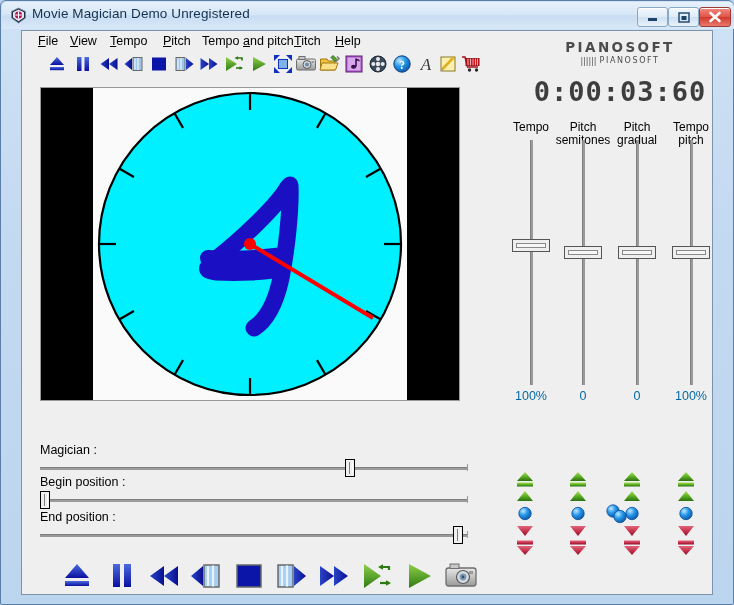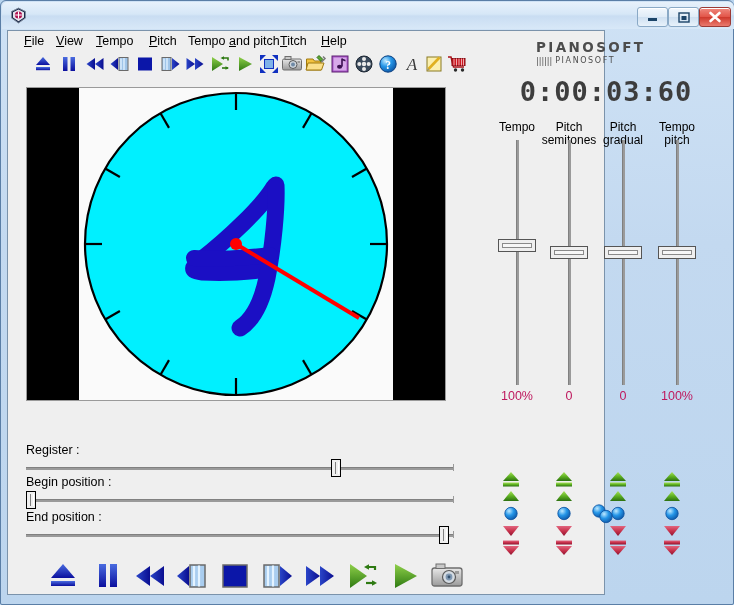--- a/index.html
+++ b/index.html
@@ -38,38 +38,38 @@
   #btn-min{left:635px;}
   #btn-max{left:666px;}
   #btn-close{
     left:697px;width:30px;
     border:1px solid #9b3a36;
     background:linear-gradient(to bottom,#f08a80 0%,#e2564a 48%,#cf3a2e 52%,#ea7a6d 100%);
   }
   .winbtn svg{position:absolute;left:0;top:0;}
   
   #client{
-    position:absolute;left:6px;top:29px;width:598px;height:565px;
+    position:absolute;left:20px;top:29px;width:692px;height:565px;
     background:#efefef;
     border:1px solid #7b93ab;
     box-sizing:border-box;
   }
   
   #menubar{
     position:absolute;left:0;top:0;width:100%;height:20px;
     background:#efefef;
   }
   .menu-item{
     position:absolute;top:2px;font-size:12.5px;color:#000;
     white-space:nowrap;padding:1px 4px;cursor:default;
   }
   .menu-item u{text-decoration:underline;}
   
   #brand{
-    position:absolute;left:528px;top:8px;width:140px;
+    position:absolute;left:528px;top:8px;width:140px;text-align:center;
     color:#4c4c4c;
   }
   #brand-name{
     font-size:13.5px;letter-spacing:2.4px;font-weight:bold;
     font-family:"DejaVu Sans", sans-serif;
   }
   #brand-sub{
     font-size:8px;letter-spacing:1.6px;margin-top:1px;
     font-family:"DejaVu Sans", sans-serif;
   }
@@ -131,21 +131,21 @@
     background:#9a9a9a;border-left:1px solid #808080;
   }
   .vs-thumb{
     position:absolute;left:10px;width:38px;height:13px;
     background:#efefef;border:1px solid #555;box-sizing:border-box;
   }
   .vs-thumb::after{
     content:"";position:absolute;left:3px;top:3px;right:3px;height:5px;
     border:1px solid #8a8a8a;background:#f7f7f7;box-sizing:border-box;
   }
-  .vs-value{font-size:12.5px;color:#be185d;margin-top:4px;}
+  .vs-value{font-size:12.5px;color:#0369a1;margin-top:4px;}
   
   #steppers{position:absolute;left:466px;top:440px;width:252px;height:90px;}
   .st-col{position:absolute;top:0;width:22px;}
   .st-btn{display:block;width:22px;height:17px;cursor:default;}
   #extra-circles{position:absolute;left:115px;top:32px;}
   
   #register{
     position:absolute;left:466px;top:552px;width:252px;
     text-align:center;font-size:12.5px;color:#000;white-space:nowrap;
   }
@@ -198,20 +198,21 @@
 
   <div id="titlebar">
     <div id="app-icon">
       <svg width="17" height="17" viewBox="0 0 17 17">
         <polygon points="8.5,1 15.5,4.5 15.5,11 8.5,16 1.5,11 1.5,4.5" fill="#1a2a4a" stroke="#7f8c9e" stroke-width="1"></polygon>
         <polygon points="8.5,2.5 14,5.3 14,10.4 8.5,14.3 3,10.4 3,5.3" fill="#e6e6ee"></polygon>
         <circle cx="8.5" cy="8" r="3.6" fill="#b01050"></circle>
         <path d="M8.5 4.6 L8.5 11.4 M5.2 8 L11.8 8" stroke="#fff" stroke-width="1.1"></path>
       </svg>
     </div>
+    <div id="title-text">Movie Magician Demo Unregistered</div>
 
     <div class="winbtn" id="btn-min">
       <svg width="29" height="18" viewBox="0 0 29 18">
         <rect x="10" y="10" width="9" height="3" fill="#1c4468"></rect>
       </svg>
     </div>
     <div class="winbtn" id="btn-max">
       <svg width="29" height="18" viewBox="0 0 29 18">
         <rect x="10" y="5" width="10" height="9" fill="none" stroke="#1c4468" stroke-width="1.4"></rect>
         <rect x="12.5" y="8" width="5" height="4" fill="#1c4468"></rect>
@@ -401,21 +402,21 @@
           <path d="M167 170 C185 172, 220 170, 243 167" stroke-width="16"></path>
         </g>
 
         <line x1="209" y1="156" x2="332" y2="230" stroke="#ff0000" stroke-width="4"></line>
         <circle cx="209" cy="156" r="6" fill="#ff0000"></circle>
       </svg>
     </div>
 
 
     <div class="slider-group" style="top:412px">
-      <div class="slider-label">Register :</div>
+      <div class="slider-label">Magician :</div>
       <div class="track-wrap">
         <div class="track"></div>
         <div class="track-end" style="right:0"></div>
         <div class="thumb" style="left:305px"></div>
       </div>
     </div>
 
     <div class="slider-group" style="top:444px">
       <div class="slider-label">Begin position :</div>
       <div class="track-wrap">

